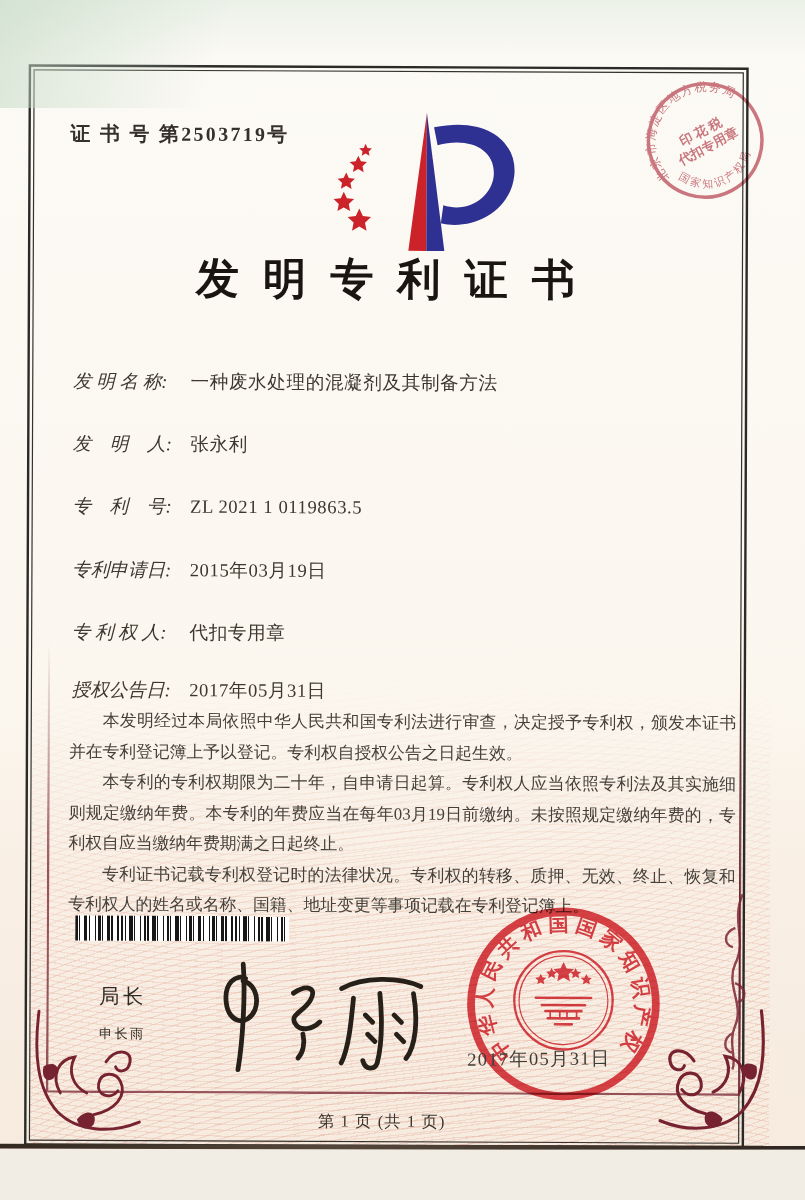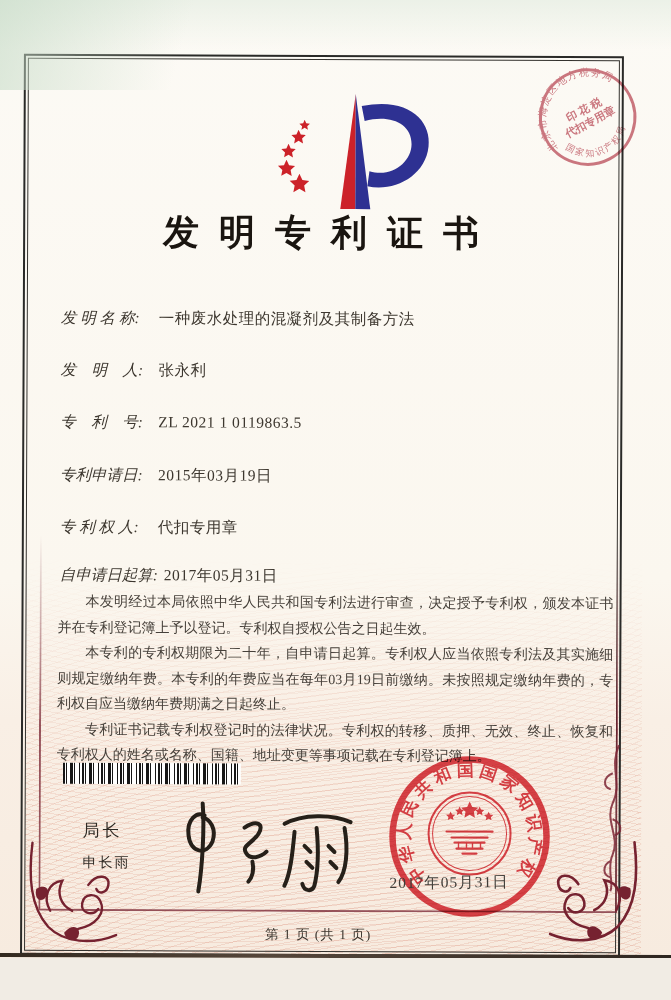--- a/index.html
+++ b/index.html
@@ -57,21 +57,21 @@
     font-size:14px;line-height:25.5px;text-align:justify;}
   .paragraphs p{margin:0;text-indent:2em;}
 
   .barcode{position:absolute;left:64px;top:764px;width:178px;height:21px;
     background:repeating-linear-gradient(90deg,
       #161616 0 2px,#fff 2px 3px,#161616 3px 4px,#fff 4px 7px,
       #161616 7px 10px,#fff 10px 11px,#161616 11px 12px,#fff 12px 16px,
       #161616 16px 17px,#fff 17px 19px);}
 
   .director-title{position:absolute;left:84px;top:820px;font-size:17px;color:#2f2a24;letter-spacing:3px;font-family:Liberation Mono, monospace;}
-  .director-name{position:absolute;left:84px;top:855px;font-size:14px;color:#2f2a24;letter-spacing:2px;}
+  .director-name{position:absolute;left:84px;top:855px;font-size:11px;color:#2f2a24;letter-spacing:2px;}
   .signature{position:absolute;left:168px;top:798px;width:200px;height:100px;}
 
   .seal{position:absolute;left:386px;top:751px;width:170px;height:170px;
     mix-blend-mode:multiply;opacity:.92;}
   .issue-date{position:absolute;left:391px;top:872px;font-size:15.5px;color:#3f3d38;
     letter-spacing:1px;z-index:5;transform:rotate(-.8deg);}
   .tax-stamp{position:absolute;left:527px;top:57px;width:118px;height:118px;
     transform:rotate(-28deg);mix-blend-mode:multiply;opacity:.8;}
 
   .footer{position:absolute;left:22px;top:926px;width:596px;text-align:center;
@@ -121,20 +121,21 @@
       <svg width="28" height="150" viewBox="0 0 28 150">
         <g fill="none" stroke="#7d2636" stroke-width="2">
           <path d="M20,2 C10,24 24,40 14,60 C6,78 22,94 14,112 C8,126 16,140 12,148"></path>
           <path d="M14,30 C4,34 4,44 12,46"></path>
           <path d="M14,76 C24,80 24,90 16,92"></path>
           <path d="M12,118 C4,122 4,132 12,134"></path>
         </g>
       </svg>
     </div>
 
+    <div class="cert-no">证 书 号 第2503719号</div>
 
     <div class="logo">
       <svg width="162" height="122" viewBox="0 0 162 122">
         <path d="M84,14 C130,4 154,28 151,54 C148,84 116,100 90,94 L92,79 C114,86 134,70 134,52 C134,31 112,22 87,29 Z" fill="#2e3192"></path>
         <polygon points="78,2 63,117 78,117" fill="#cc2229"></polygon>
         <polygon points="78,2 78,117 93,117" fill="#2e3192"></polygon>
         <g fill="#cc2229">
           <path d="M27,28 l1.6,3.4 3.7,.4 -2.7,2.5 .7,3.6 -3.3,-1.9 -3.2,1.9 .7,-3.6 -2.8,-2.5 3.8,-.4 Z"></path>
           <path d="M21,38 l2.2,4.6 5,.6 -3.7,3.4 1,5 -4.5,-2.6 -4.4,2.6 .9,-5 -3.7,-3.4 5,-.6 Z"></path>
           <path d="M11,52 l2.2,4.6 5,.6 -3.7,3.4 1,5 -4.5,-2.6 -4.4,2.6 .9,-5 -3.7,-3.4 5,-.6 Z"></path>
@@ -173,21 +174,21 @@
     <div class="field f2">
       <span class="lbl">专　利　号:</span><span class="val">ZL 2021 1 0119863.5</span>
     </div>
     <div class="field f3">
       <span class="lbl">专利申请日:</span><span class="val">2015年03月19日</span>
     </div>
     <div class="field f4">
       <span class="lbl">专 利 权 人:</span><span class="val">代扣专用章</span>
     </div>
     <div class="field f5">
-      <span class="lbl">自申请日起算:</span><span class="val">2017年05月31日</span>
+      <span class="lbl">授权公告日:</span><span class="val">2017年05月31日</span>
     </div>
 
     <div class="paragraphs">
       <p>本发明经过本局依照中华人民共和国专利法进行审查，决定授予专利权，颁发本证书并在专利登记簿上予以登记。专利权自授权公告之日起生效。</p>
       <p>本专利的专利权期限为二十年，自申请日起算。专利权人应当依照专利法及其实施细则规定缴纳年费。本专利的年费应当在每年03月19日前缴纳。未按照规定缴纳年费的，专利权自应当缴纳年费期满之日起终止。</p>
       <p>专利证书记载专利权登记时的法律状况。专利权的转移、质押、无效、终止、恢复和专利权人的姓名或名称、国籍、地址变更等事项记载在专利登记簿上。</p>
     </div>
 
     <div class="barcode"></div>
 

